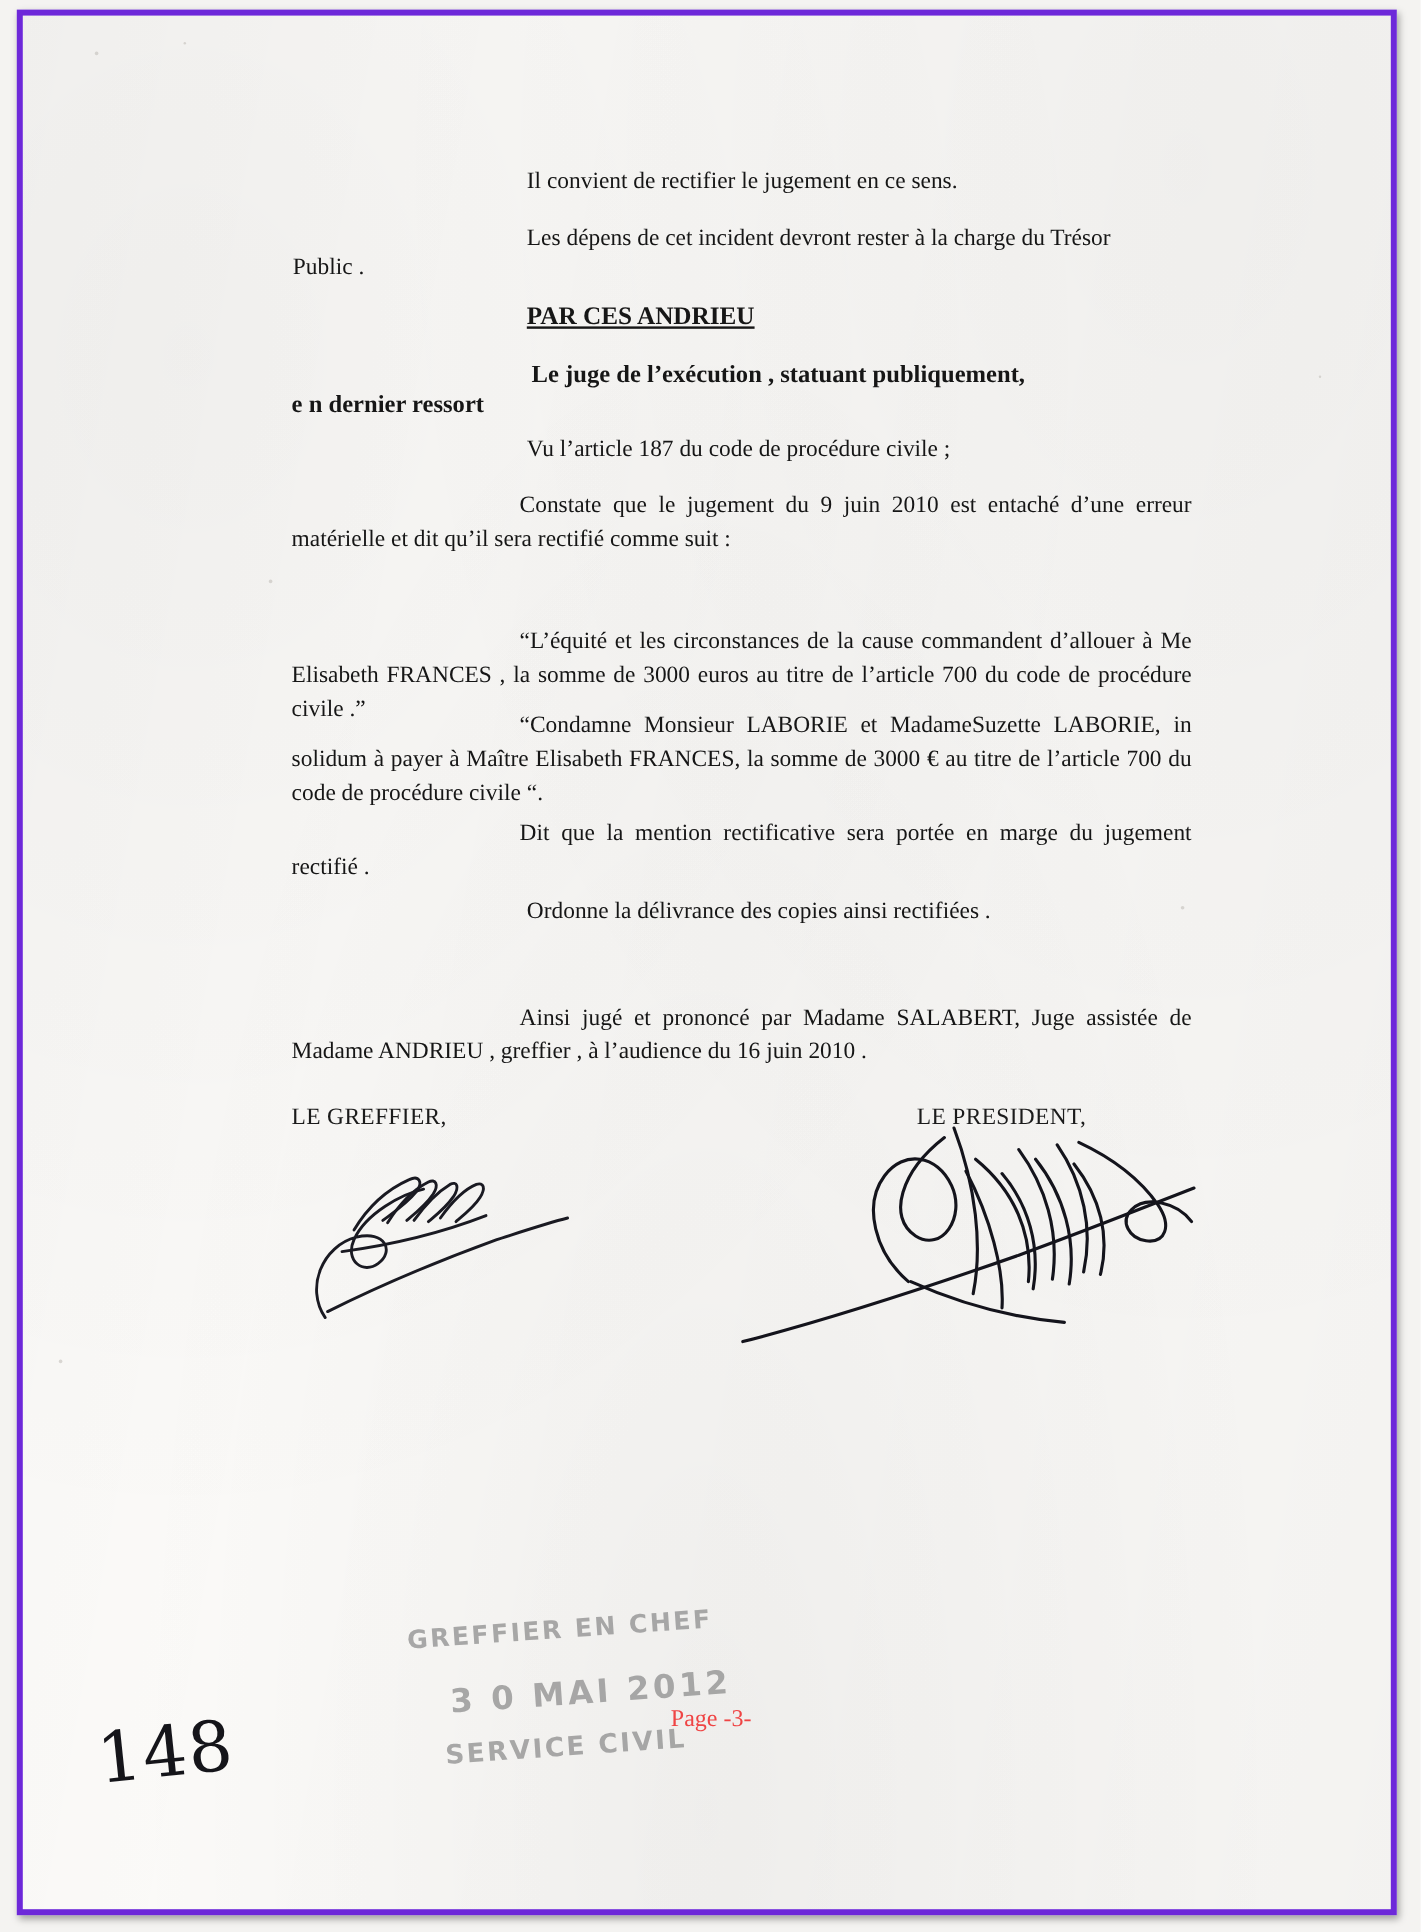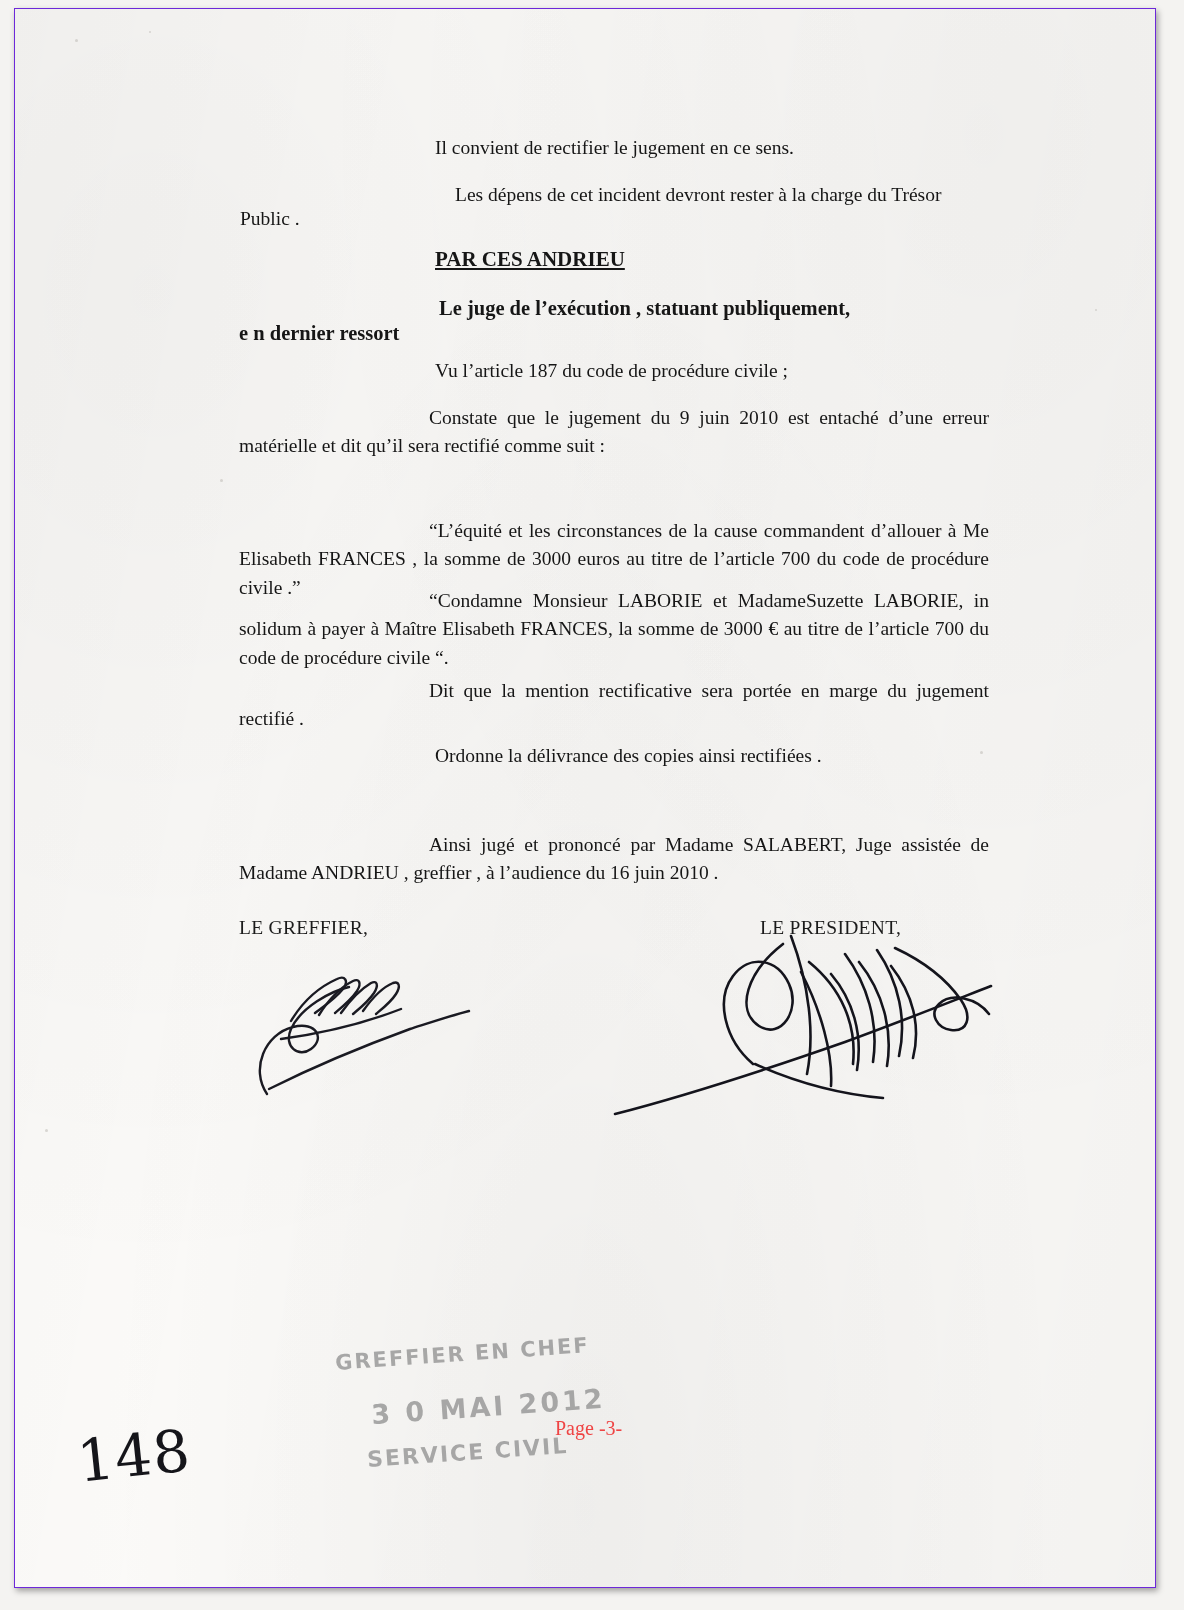--- a/index.html
+++ b/index.html
@@ -19,21 +19,21 @@
   }
   
   .sheet {
     position: absolute;
     left: 14px;
     top: 8px;
     width: 1140px;
     height: 1578px;
     background: #fbfaf8;
     box-shadow: 2px 3px 6px rgba(0,0,0,0.35);
-    border: 1px solid #6d28d9;
+    border: 5px solid #6d28d9;
     overflow: hidden;
     text-decoration: underline;
   }
   
   .sheet::before {
     content: "";
     position: absolute;
     inset: 0;
     background:
       radial-gradient(ellipse at 12% 18%, rgba(0,0,0,0.035), rgba(0,0,0,0) 55%),
@@ -116,21 +116,21 @@
     <div class="speck" style="left:134px; top:22px;  width:2px; height:2px;"></div>
     <div class="speck" style="left:205px; top:470px; width:3px; height:3px;"></div>
     <div class="speck" style="left:965px; top:742px; width:3px; height:3px;"></div>
     <div class="speck" style="left:30px;  top:1120px;width:3px; height:3px;"></div>
     <div class="speck" style="left:1080px;top:300px; width:2px; height:2px;"></div>
 
     <div class="doc">
 
       <div class="para" style="left:420px; top:125px; width:640px;">Il convient de rectifier le jugement en ce sens.</div>
 
-      <div class="para" style="left:420px; top:172px; width:640px;margin-left:20px;">Les dépens de cet incident devront rester à la charge du Trésor</div>
+      <div class="para" style="left:420px; top:172px; width:640px;">Les dépens de cet incident devront rester à la charge du Trésor</div>
 
       <div class="para" style="left:225px; top:196px; width:200px;">Public .</div>
 
       <div class="para bold underline" style="left:420px; top:235px; width:420px; font-size:21px;">PAR CES ANDRIEU</div>
 
       <div class="para bold" style="left:424px; top:285px; width:640px; font-size:20.5px;">Le juge de l’exécution , statuant publiquement,</div>
 
       <div class="para bold" style="left:224px; top:310px; width:260px; font-size:20.5px;">e n dernier ressort</div>
 
       <div class="para" style="left:420px; top:348px; width:640px;">Vu l’article 187 du code de procédure civile ;</div>

